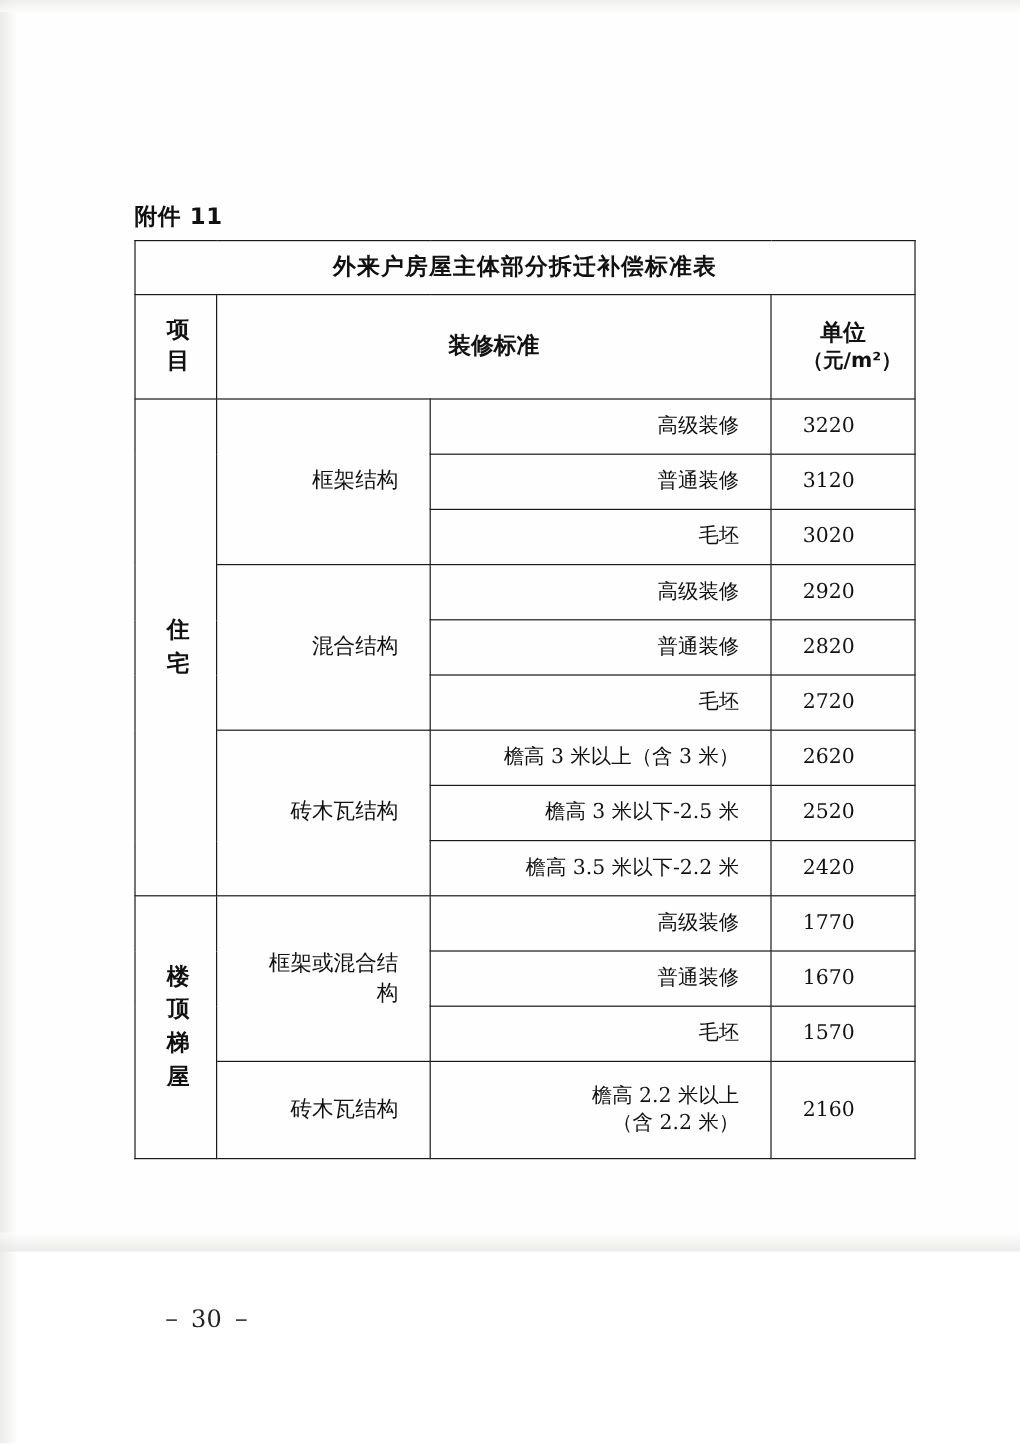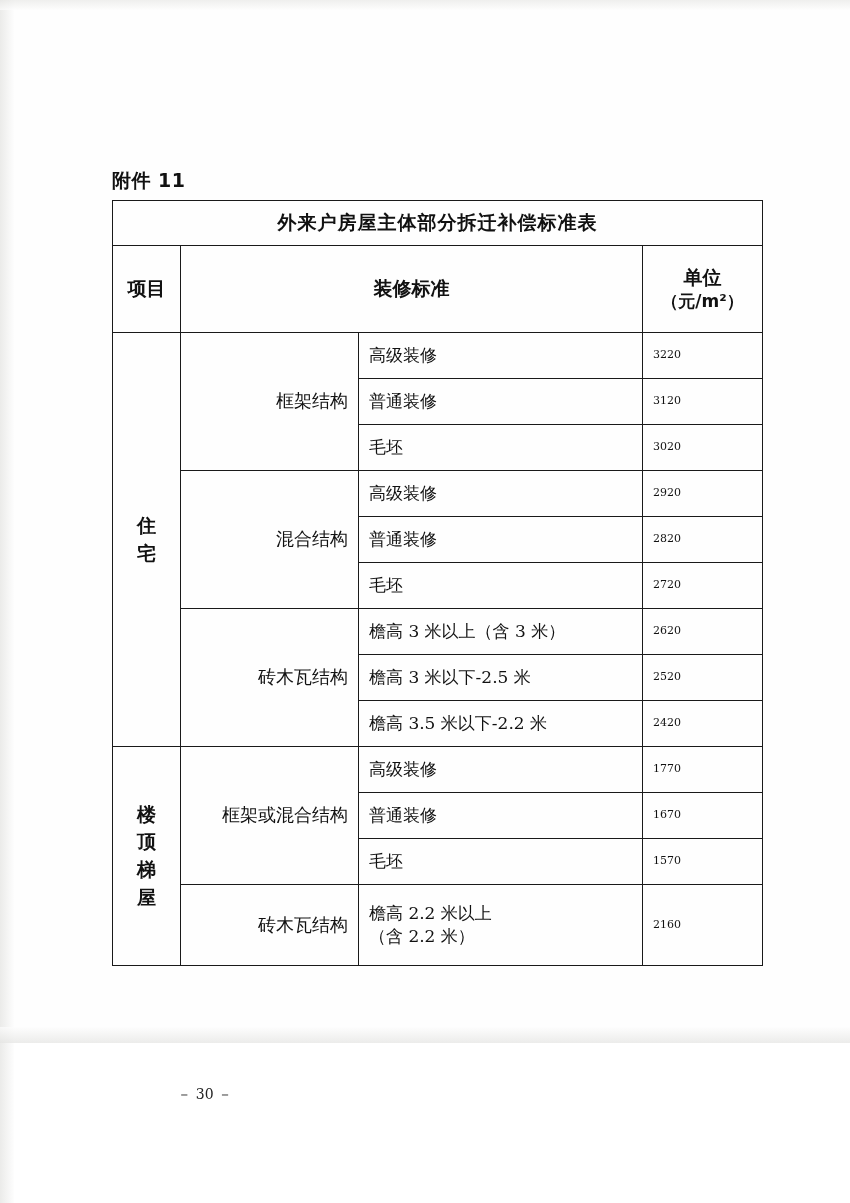--- a/index.html
+++ b/index.html
@@ -60,21 +60,21 @@
     left: 112px;
     top: 200px;
     width: 650px;
     border-collapse: collapse;
     table-layout: fixed;
     font-family: "DejaVu Serif", serif;
     font-size: 17px;
   }
   table.comp-table td {
     border: 1px solid #1a1a1a;
-    padding: 0 10px;
+    padding: 0 26px;
     vertical-align: middle;
     line-height: 1.35;
   }
   .title-cell {
     text-align: center;
     font-size: 19px;
     font-weight: bold;
     height: 44px;
     letter-spacing: 1px;
     font-family: "DejaVu Sans", sans-serif;
@@ -97,41 +97,41 @@
   .vert .stack {
     display: block;
     line-height: 1.45;
   }
   .rowlabel {
     text-align: right;
     font-size: 18px;
     padding-left: 14px;
   }
   .desc {
+    text-align: right;
+    font-size: 17px;
+    padding-left: 12px;
+  }
+  .desc .l2 { display: block; }
+  .val {
     text-align: left;
     font-size: 17px;
     padding-left: 12px;
-  }
-  .desc .l2 { display: block; }
-  .val {
-    text-align: left;
-    font-size: 11px;
-    padding-left: 12px;
     font-family: "DejaVu Serif", serif;
   }
   .r-std { height: 45px; }
   .r-tall { height: 80px; }
 
   .page-number {
     position: absolute;
     left: 112px;
     top: 1086px;
     width: 120px;
-    text-align: right;
-    font-size: 14px;
+    text-align: center;
+    font-size: 20px;
     font-family: "DejaVu Serif", serif;
     color: #222;
   }
 </style>
 </head>
 <body>
 
 <div class="page">
   <div class="scan-edge-left"></div>
   <div class="scan-edge-top"></div>

